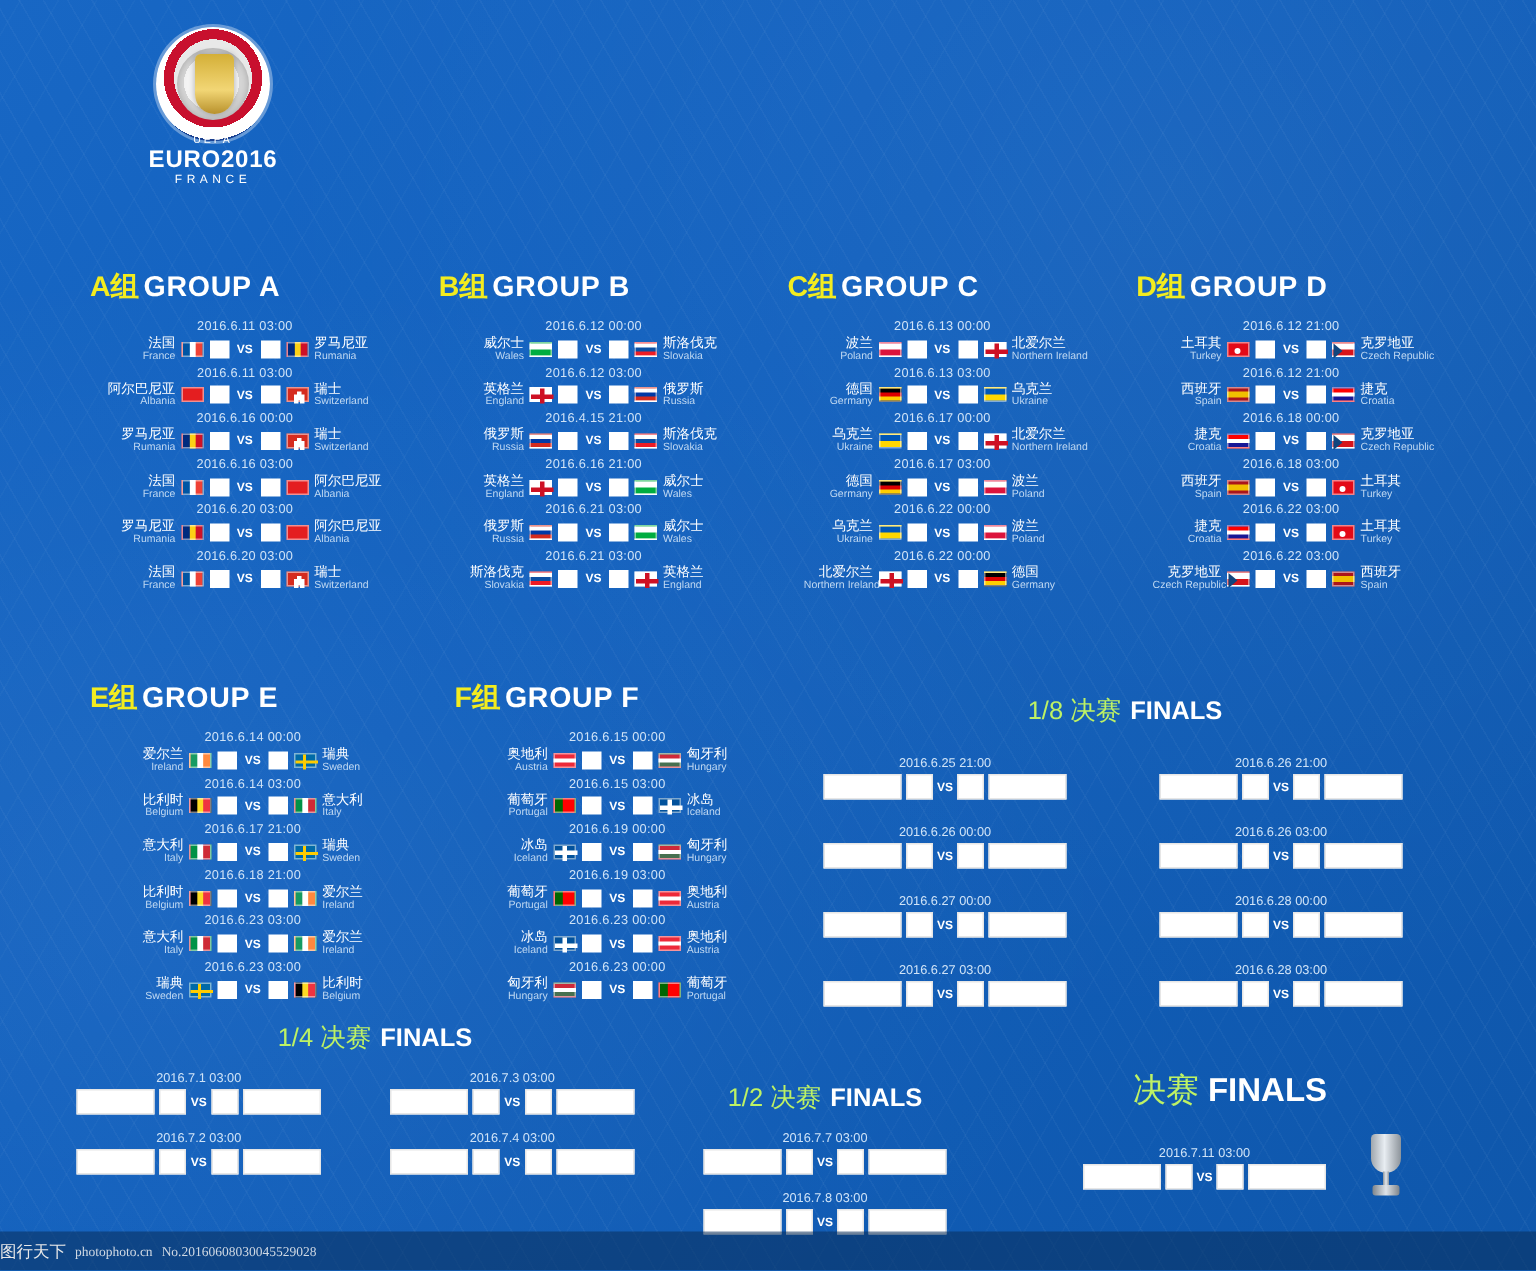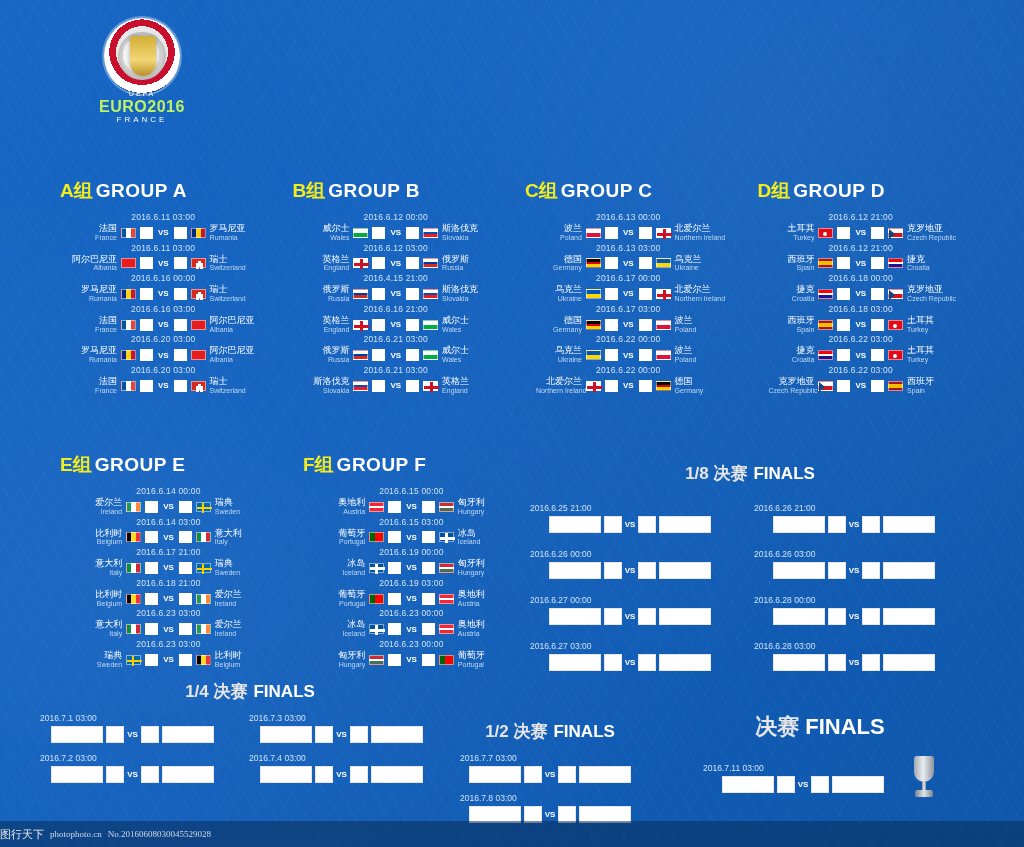--- a/index.html
+++ b/index.html
@@ -45,21 +45,21 @@
   }
   .logo .ball:after {
     content: ""; position: absolute; left: 26px; top: 18px; width: 26px; height: 40px;
     background: linear-gradient(180deg,#d4af37,#f2d675 60%,#b8912c);
     border-radius: 4px 4px 14px 14px;
     box-shadow: 0 0 4px rgba(0,0,0,0.3);
   }
   .logo .uefa { position: absolute; left: 0; width: 92px; top: 72px; text-align: center;
     color: #fff; font-size: 7px; letter-spacing: 2px; }
   .logo .euro { position: absolute; left: 0; width: 92px; top: 80px; text-align: center;
-    color: #bef264; font-size: 16px; font-weight: bold; letter-spacing: 0.5px; }
+    color: #ffffff; font-size: 16px; font-weight: bold; letter-spacing: 0.5px; }
   .logo .france { position: absolute; left: 0; width: 92px; top: 97px; text-align: center;
     color: #fff; font-size: 8px; letter-spacing: 3px; }
   .titles { padding-top: 6px; }
   .title-cn {
     color: #fff; font-size: 47px; font-weight: bold; letter-spacing: 2px; line-height: 1.1;
     text-shadow: 0 2px 3px rgba(0,0,0,0.25);
   }
   .title-en {
     color: #fff; font-size: 21px; font-weight: bold; letter-spacing: 1.3px; margin-top: 6px;
   }
@@ -119,23 +119,23 @@
   .f-italy    { background: linear-gradient(90deg,#009246 0 33%,#fff 33% 66%,#ce2b37 66%); }
   .f-austria  { background: linear-gradient(180deg,#ed2939 0 33%,#fff 33% 66%,#ed2939 66%); }
   .f-hungary  { background: linear-gradient(180deg,#ce2939 0 33%,#fff 33% 66%,#477050 66%); }
   .f-portugal { background: linear-gradient(90deg,#006600 0 40%,#ff0000 40%); }
   .f-iceland  { background: #02529c; position: relative; }
   .f-iceland:after { content:""; position:absolute; left:5px; top:0; width:3px; height:10px; background:#fff; }
   .f-iceland:before { content:""; position:absolute; left:0; top:3.5px; width:15px; height:3px; background:#fff; }
 
   
   .ko-title { display: flex; align-items: baseline; gap: 6px; justify-content: center; }
-  .ko-cn { color: #e5e5e5; font-size: 17px; font-weight: bold; }
+  .ko-cn { color: #bef264; font-size: 17px; font-weight: normal; }
   .ko-en { color: #fff; font-size: 17px; font-weight: bold; }
-  .ko-match { text-align: left; }
+  .ko-match { text-align: center; }
   .ko-date { color: #cfe3f7; font-size: 8.5px; margin-bottom: 3px; }
   .ko-row { display: flex; align-items: center; justify-content: center; gap: 3px; }
   .blank { height: 17px; background: #fff; border: 1px solid #e6e6e6; }
   .b-wide { width: 52px; }
   .b-narrow { width: 18px; }
   .ko-vs { color: #fff; font-size: 8px; font-weight: bold; }
 
   .footer {
     position: absolute; bottom: 0; left: 0; width: 1024px; height: 26px;
     background: rgba(10,45,90,0.55);

